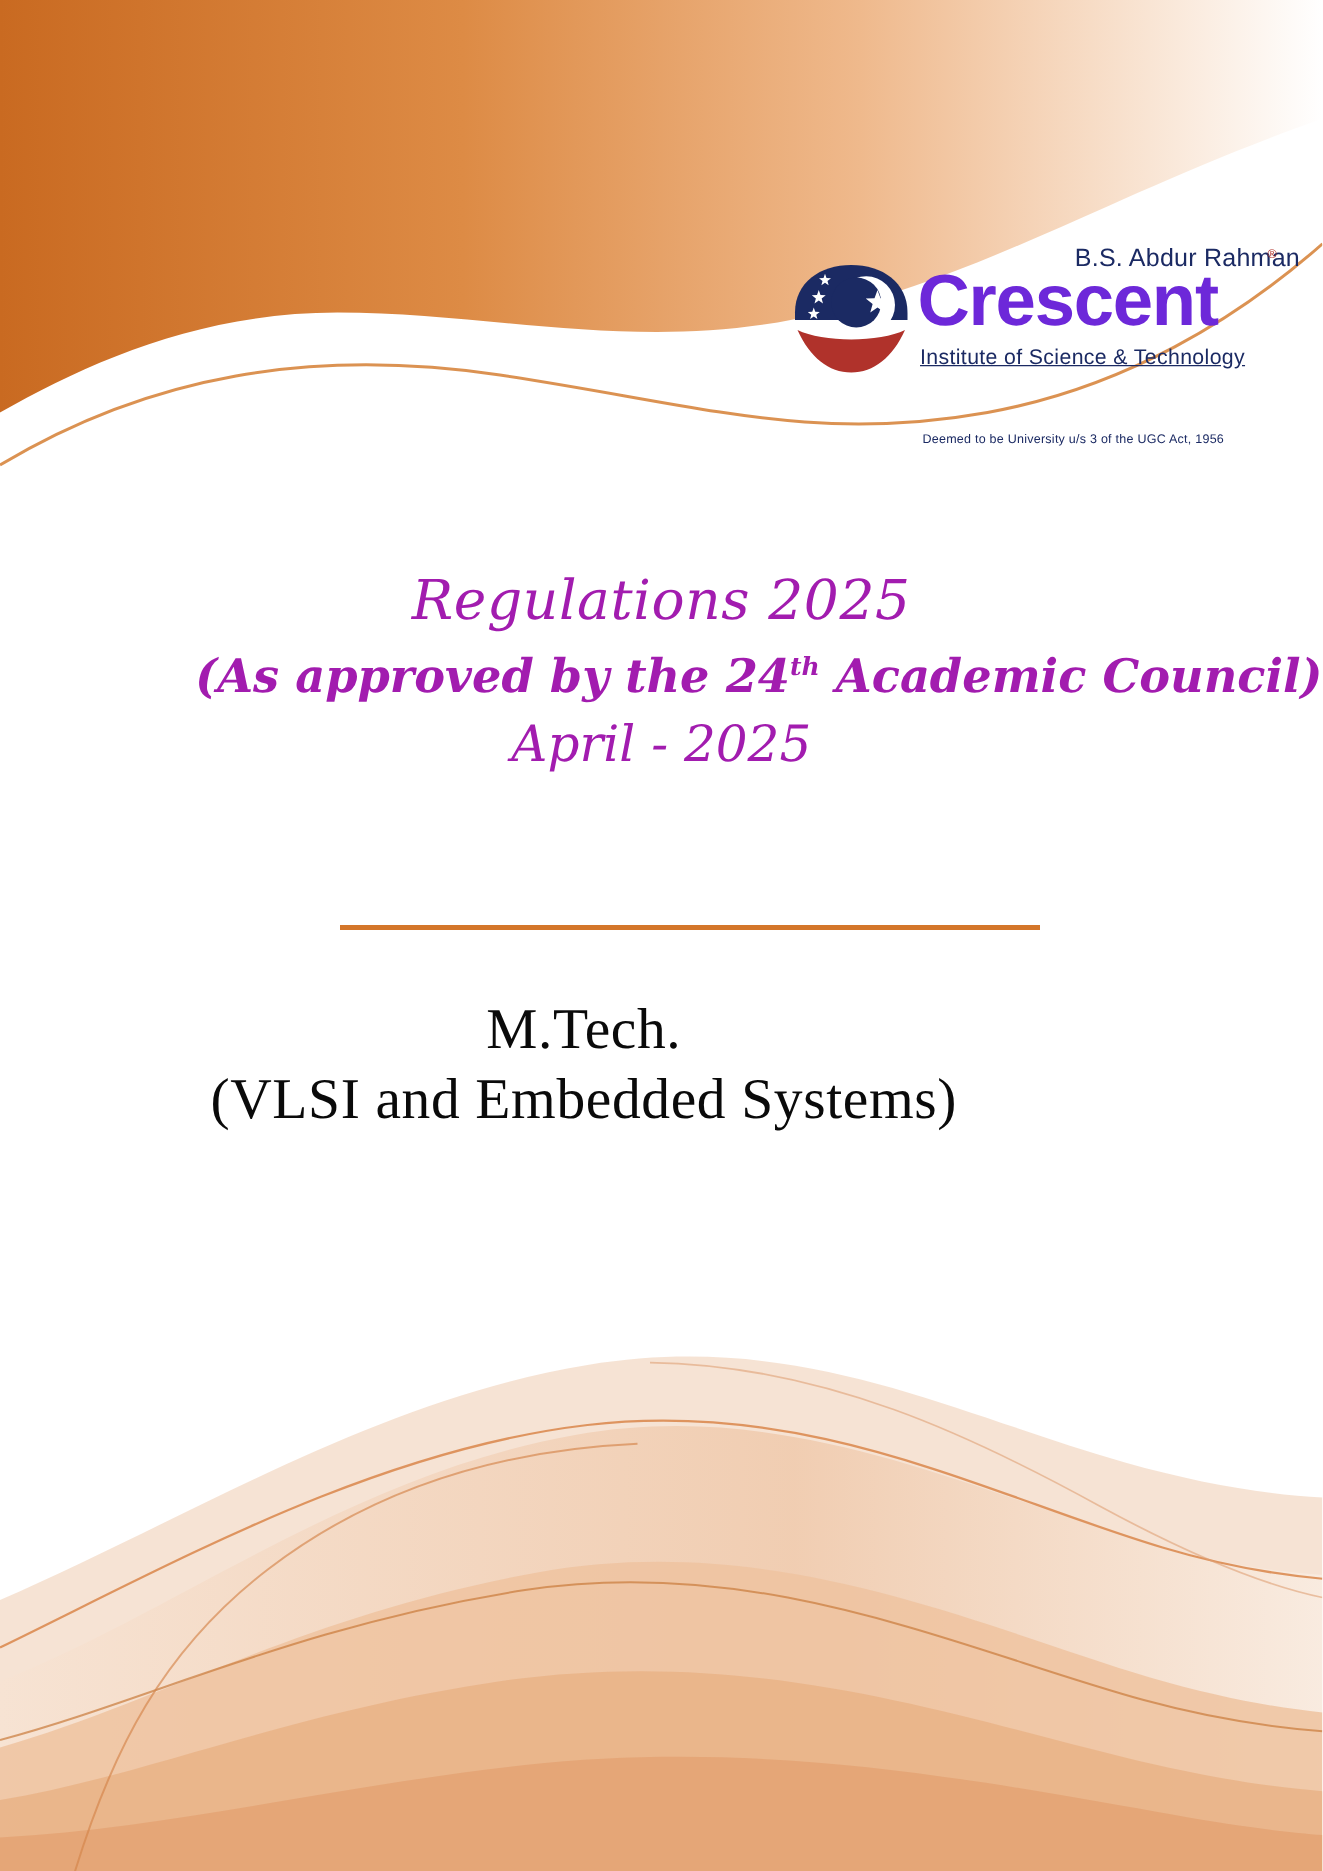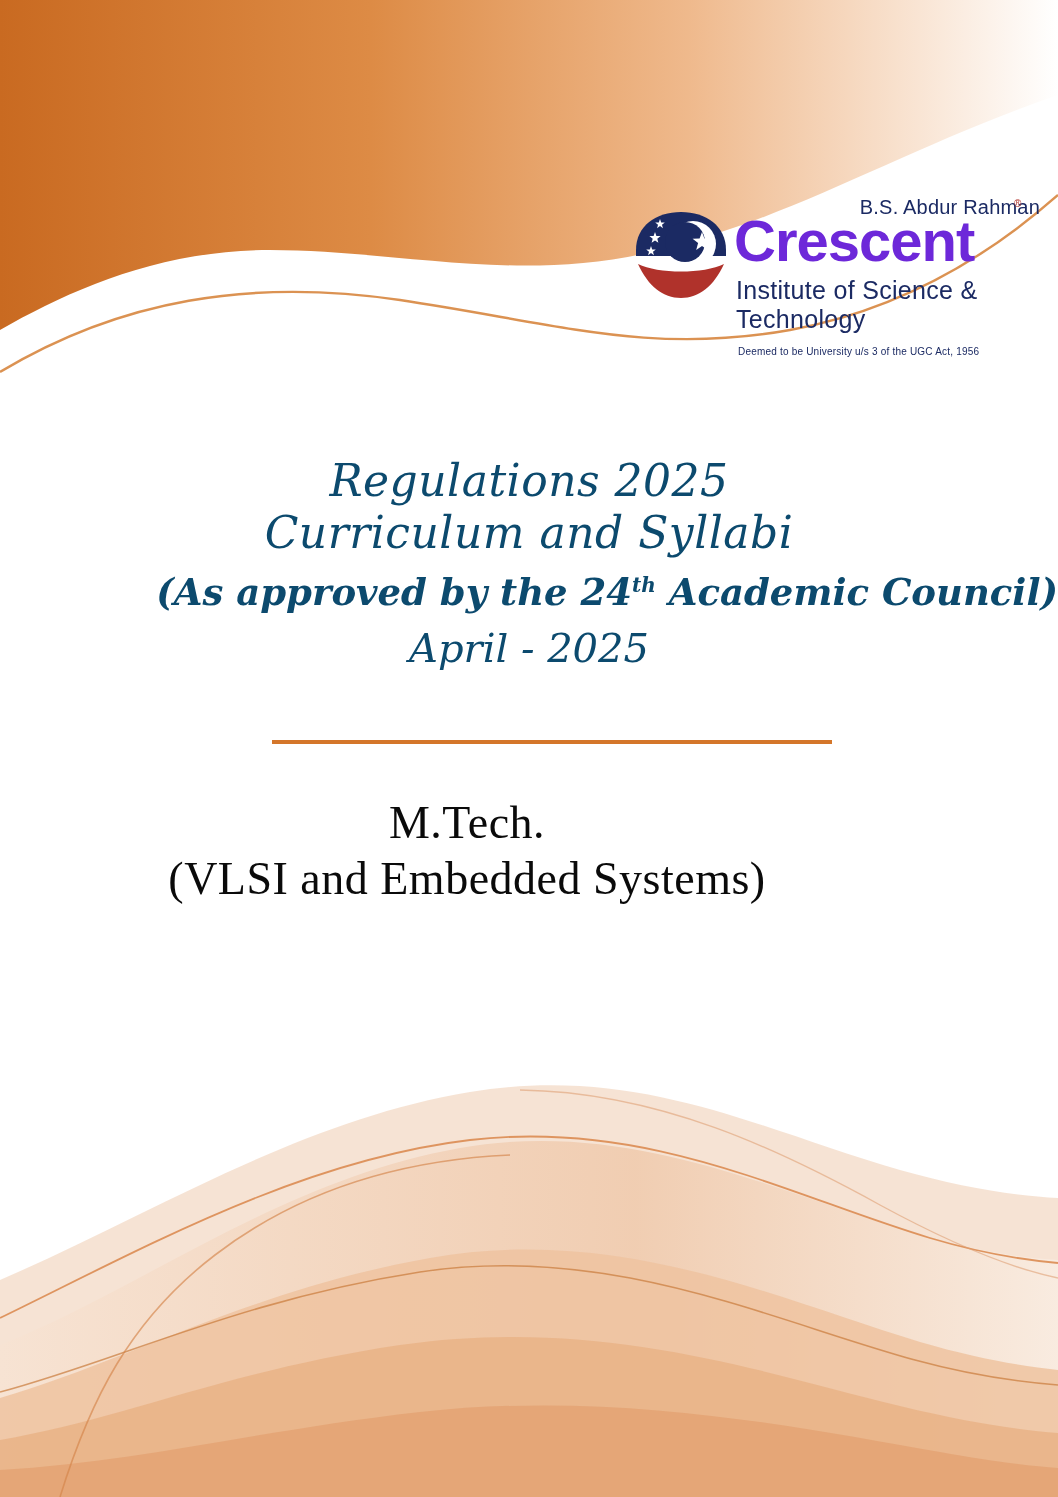--- a/index.html
+++ b/index.html
@@ -71,43 +71,44 @@
     font-weight: 600;
     color: #6d28d9;
     letter-spacing: -1px;
     line-height: 58px;
   }
   .logo-sub {
     position: absolute;
     left: 106px;
     top: 80px;
     font-family: "Liberation Sans", sans-serif;
-    font-size: 25px;
+    font-size: 17px;
     color: #1b2a63;
     letter-spacing: 0.3px;
+    text-decoration: underline;
   }
   .logo-deemed {
     position: absolute;
     left: 108px;
     top: 106px;
     font-family: "Liberation Sans", sans-serif;
     font-size: 10px;
     color: #1b2a63;
     letter-spacing: 0.2px;
     margin-top: 44px;
   }
 
   
   .title-block {
     position: absolute;
     left: 0;
     top: 455px;
     width: 1058px;
     text-align: center;
-    color: #0c4a6e;
+    color: #a21caf;
   }
   .t-line1, .t-line2 {
     font-family: "DejaVu Serif", serif;
     font-style: italic;
     font-size: 44px;
     line-height: 52px;
     letter-spacing: 0.5px;
   }
   .t-line3 {
     font-family: "DejaVu Serif", serif;
@@ -228,21 +229,20 @@
 
     <div class="logo-top-line">B.S. Abdur Rahman</div>
     <div class="logo-reg">®</div>
     <div class="logo-word">Crescent</div>
     <div class="logo-sub">Institute of Science &amp; Technology</div>
     <div class="logo-deemed">Deemed to be University u/s 3 of the UGC Act, 1956</div>
   </div>
 
   <div class="title-block">
     <div class="t-line1">Regulations 2025</div>
-    <div class="t-line2">Curriculum and Syllabi</div>
     <div class="t-line3"><span>(As approved by the 24</span><sup>th</sup><span> Academic Council)</span></div>
     <div class="t-line4">April - 2025</div>
   </div>
 
   <div class="divider"></div>
 
   <div class="program-block">
     <div class="p-line1">M.Tech.</div>
     <div class="p-line2">(VLSI and Embedded Systems)</div>
   </div>

